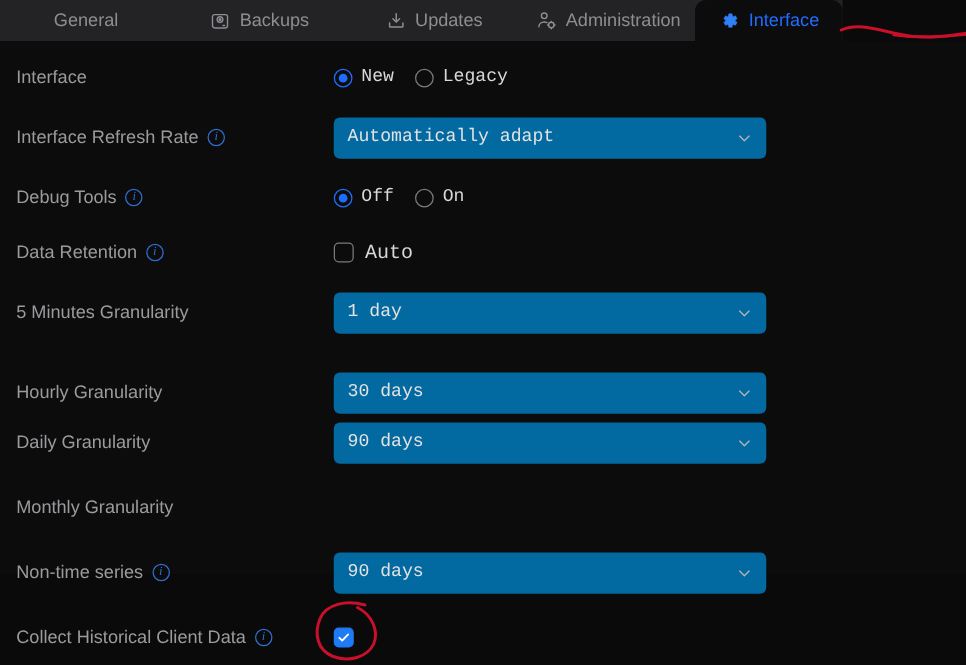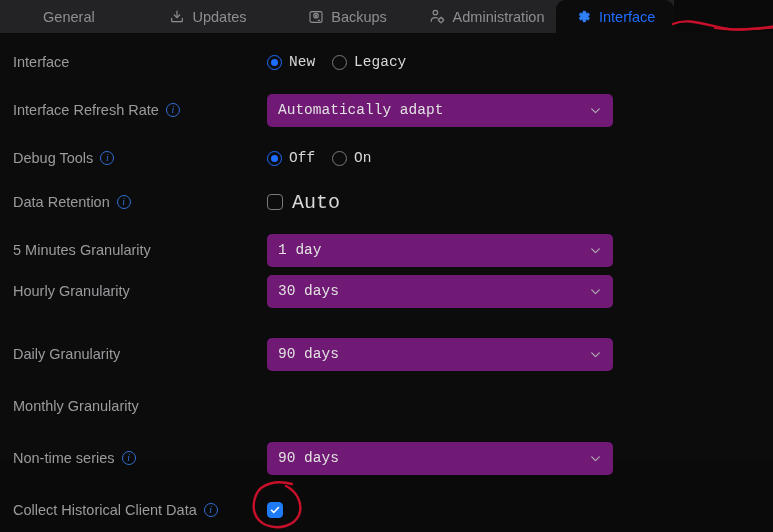--- a/index.html
+++ b/index.html
@@ -145,27 +145,27 @@
     box-sizing: border-box;
     flex: none;
     display: inline-flex;
     align-items: center;
     justify-content: center;
   }
   .cbox.on {
     background: #1f7bf5;
     border-color: #1f7bf5;
   }
-  .cbox-label { font-size: 20px; color: #d8d8d8; }
+  .cbox-label { font-size: 16px; color: #d8d8d8; }
 
   
   .select {
     width: 346px;
     height: 33px;
-    background: #701a75;
+    background: #0369a1;
     border-radius: 5px;
     display: flex;
     align-items: center;
     justify-content: space-between;
     padding: 0 11px 0 11px;
     box-sizing: border-box;
     cursor: pointer;
   }
   .select-value { font-size: 14.5px; color: #e2e2e2; }
   .chev { width: 13px; height: 13px; flex: none; }
@@ -179,45 +179,45 @@
   #annot-underline { top: 14px; left: 655px; }
   #annot-circle { top: 478px; left: 248px; }
 </style>
 </head>
 <body>
 
 <div class="tabbar">
 
   <div class="tab tab-general">
     <span>General</span>
-  </div>
-
-  <div class="tab tab-updates">
-    <span class="ticon">
-      <svg viewBox="0 0 24 24" width="16" height="16" fill="none" stroke="#8e8e92" stroke-width="1.8" stroke-linecap="round" stroke-linejoin="round">
-        <path d="M12 3v9"></path>
-          <path d="M8 9l4 4 4-4"></path>
-        <path d="M4 14v4a1 1 0 0 0 1 1h14a1 1 0 0 0 1-1v-4"></path>
-      </svg>
-    </span>
-    <span>Updates</span>
   </div>
 
   <div class="tab tab-backups">
     <span class="ticon">
       <svg viewBox="0 0 24 24" width="16" height="16" fill="none" stroke="#8e8e92" stroke-width="1.7" stroke-linecap="round" stroke-linejoin="round">
         <rect x="3" y="4" width="18" height="16" rx="2.5"></rect>
         <circle cx="12" cy="10" r="3.4"></circle>
         <circle cx="12" cy="10" r="1"></circle>
         <path d="M15.5 17h2"></path>
       </svg>
     </span>
     <span>Backups</span>
   </div>
 
+  <div class="tab tab-updates">
+    <span class="ticon">
+      <svg viewBox="0 0 24 24" width="16" height="16" fill="none" stroke="#8e8e92" stroke-width="1.8" stroke-linecap="round" stroke-linejoin="round">
+        <path d="M12 3v9"></path>
+          <path d="M8 9l4 4 4-4"></path>
+        <path d="M4 14v4a1 1 0 0 0 1 1h14a1 1 0 0 0 1-1v-4"></path>
+      </svg>
+    </span>
+    <span>Updates</span>
+  </div>
+
   <div class="tab tab-admin">
     <span class="ticon">
       <svg viewBox="0 0 24 24" width="17" height="17" fill="none" stroke="#8e8e92" stroke-width="1.6" stroke-linecap="round" stroke-linejoin="round">
         <circle cx="9" cy="6.5" r="3.2"></circle>
         <path d="M3 19c0-3.3 2.7-5.5 6-5.5 1.1 0 2.2.25 3.1.72"></path>
         <circle cx="17" cy="17" r="3.1"></circle>
         <path d="M17 12.8v1.1M17 20.1v1.1M12.8 17h1.1M20.1 17h1.1"></path>
       </svg>
     </span>
     <span>Administration</span>
@@ -312,21 +312,21 @@
         <span class="select-value">1 day</span>
         <span class="chev">
           <svg viewBox="0 0 24 24" width="13" height="13" fill="none" stroke="#b4b4b8" stroke-width="2" stroke-linecap="round" stroke-linejoin="round">
               <path d="M5 9l7 7 7-7"></path>
             </svg>
         </span>
       </div>
     </div>
   </div>
 
-  <div class="row" style="top:232px">
+  <div class="row" style="top:255px">
     <div class="label">
       <span>Hourly Granularity</span>
     </div>
     <div class="control">
       <div class="select">
         <span class="select-value">30 days</span>
         <span class="chev">
           <svg viewBox="0 0 24 24" width="13" height="13" fill="none" stroke="#b4b4b8" stroke-width="2" stroke-linecap="round" stroke-linejoin="round">
               <path d="M5 9l7 7 7-7"></path>
             </svg>

